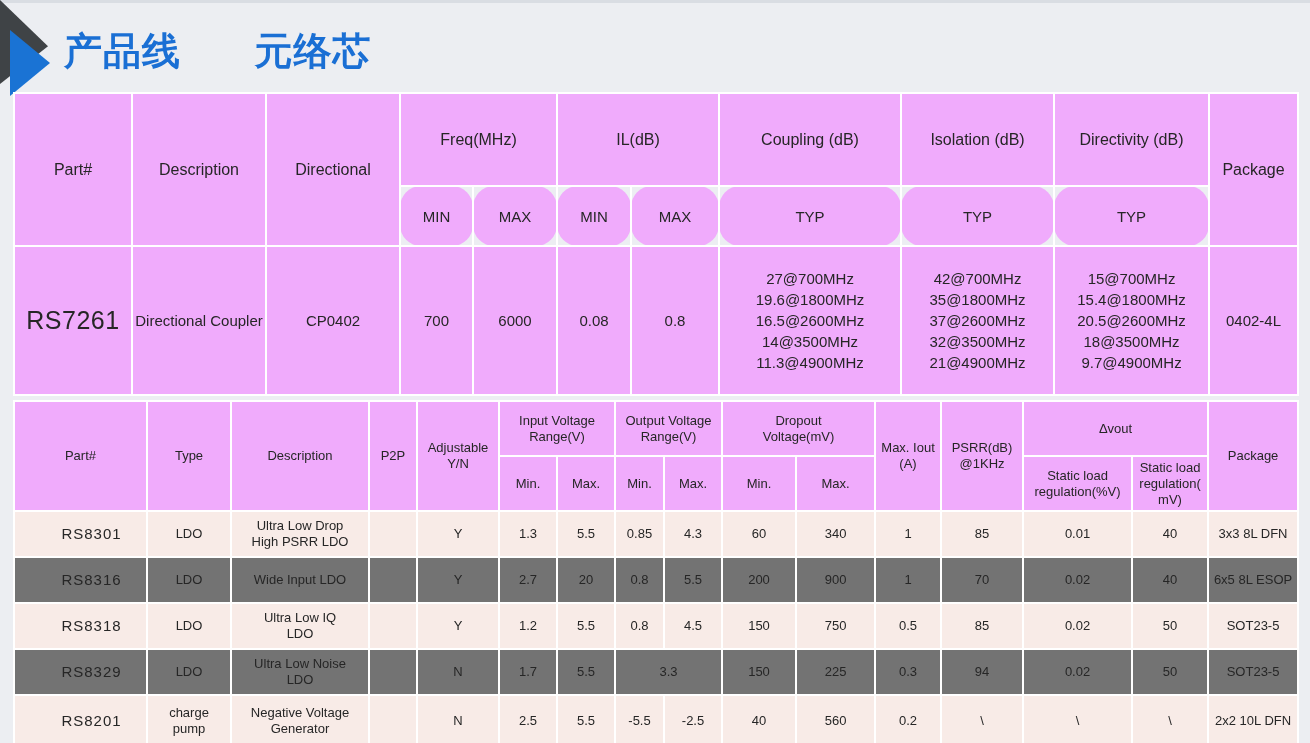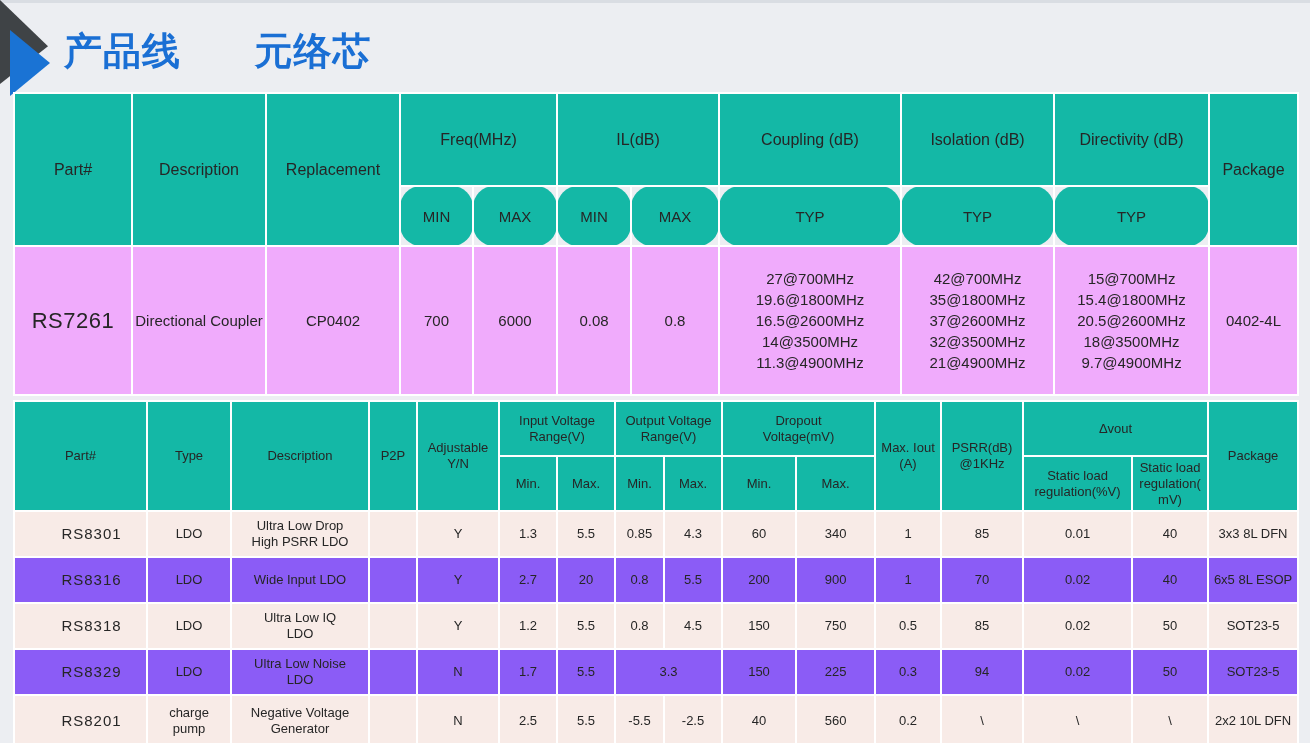--- a/index.html
+++ b/index.html
@@ -14,41 +14,41 @@
     clip-path:polygon(0 0,100% 55%,0 100%);}
   .tri-blue{position:absolute;top:30px;left:10px;width:40px;height:66px;background:#1A73D4;
     clip-path:polygon(0 0,100% 50%,0 100%);}
   .page-title{position:absolute;top:26px;left:64px;font-size:38px;font-weight:bold;
     color:#1A6FD4;white-space:nowrap;letter-spacing:1px;}
   .page-title .t2s{margin-left:62px;margin-top:32px;}
 
   table{position:absolute;border-collapse:collapse;table-layout:fixed;}
   th,td{border:2px solid #ffffff;padding:0 2px;text-align:center;vertical-align:middle;
     font-weight:normal;white-space:pre-line;overflow-wrap:anywhere;}
-  .hdr{background:#14b8a6;}
+  .hdr{background:#f0abfc;}
 
   .t1{left:13px;top:92px;width:1284px;}
   .t1 tr.h1{height:93px;}
   .t1 tr.h2{height:60px;}
   .t1 tr.d{height:149px;}
   .t1 th{font-size:16px;}
   .t1 .sub{font-size:15px;border-radius:21px;}
   .t1 td{background:#f0abfc;font-size:15px;}
-  .t1 td.partcell{font-size:22px;letter-spacing:.5px;}
+  .t1 td.partcell{font-size:25px;letter-spacing:.5px;}
   .t1 td.list{line-height:21px;}
 
   .t2{left:13px;top:400px;width:1284px;}
   .t2 tr.h1{height:55px;}
   .t2 tr.h2{height:55px;}
   .t2 tr.d{height:46px;}
   .t2 th{font-size:13px;line-height:16px;}
   .t2 td{font-size:13px;line-height:16px;}
   .t2 td.part{font-size:15px;letter-spacing:1px;padding-left:24px;}
   .t2 tr.rowA td{background:#F8EBE7;}
-  .t2 tr.rowB td{background:#8b5cf6;}
+  .t2 tr.rowB td{background:#737373;}
 </style>
 </head>
 <body>
 
 <div class="slide">
   <div class="topline"></div>
   <div class="tri-dark"></div>
   <div class="tri-blue"></div>
   <div class="page-title">
     <span>产品线</span>
@@ -66,21 +66,21 @@
       <col style="width:88px">
         <col style="width:182px">
         <col style="width:153px">
       <col style="width:155px">
         <col style="width:89px">
     </colgroup>
     <tbody>
         <tr class="h1">
       <th class="hdr" rowspan="2">Part#</th>
       <th class="hdr" rowspan="2">Description</th>
-      <th class="hdr" rowspan="2">Replacement</th>
+      <th class="hdr" rowspan="2">Directional</th>
       <th class="hdr" colspan="2">Freq(MHz)</th>
       <th class="hdr" colspan="2">IL(dB)</th>
       <th class="hdr">Coupling (dB)</th>
       <th class="hdr">Isolation (dB)</th>
       <th class="hdr">Directivity (dB)</th>
       <th class="hdr" rowspan="2">Package</th>
     </tr>
     <tr class="h2">
       <th class="hdr sub">MIN</th>
       <th class="hdr sub">MAX</th>

